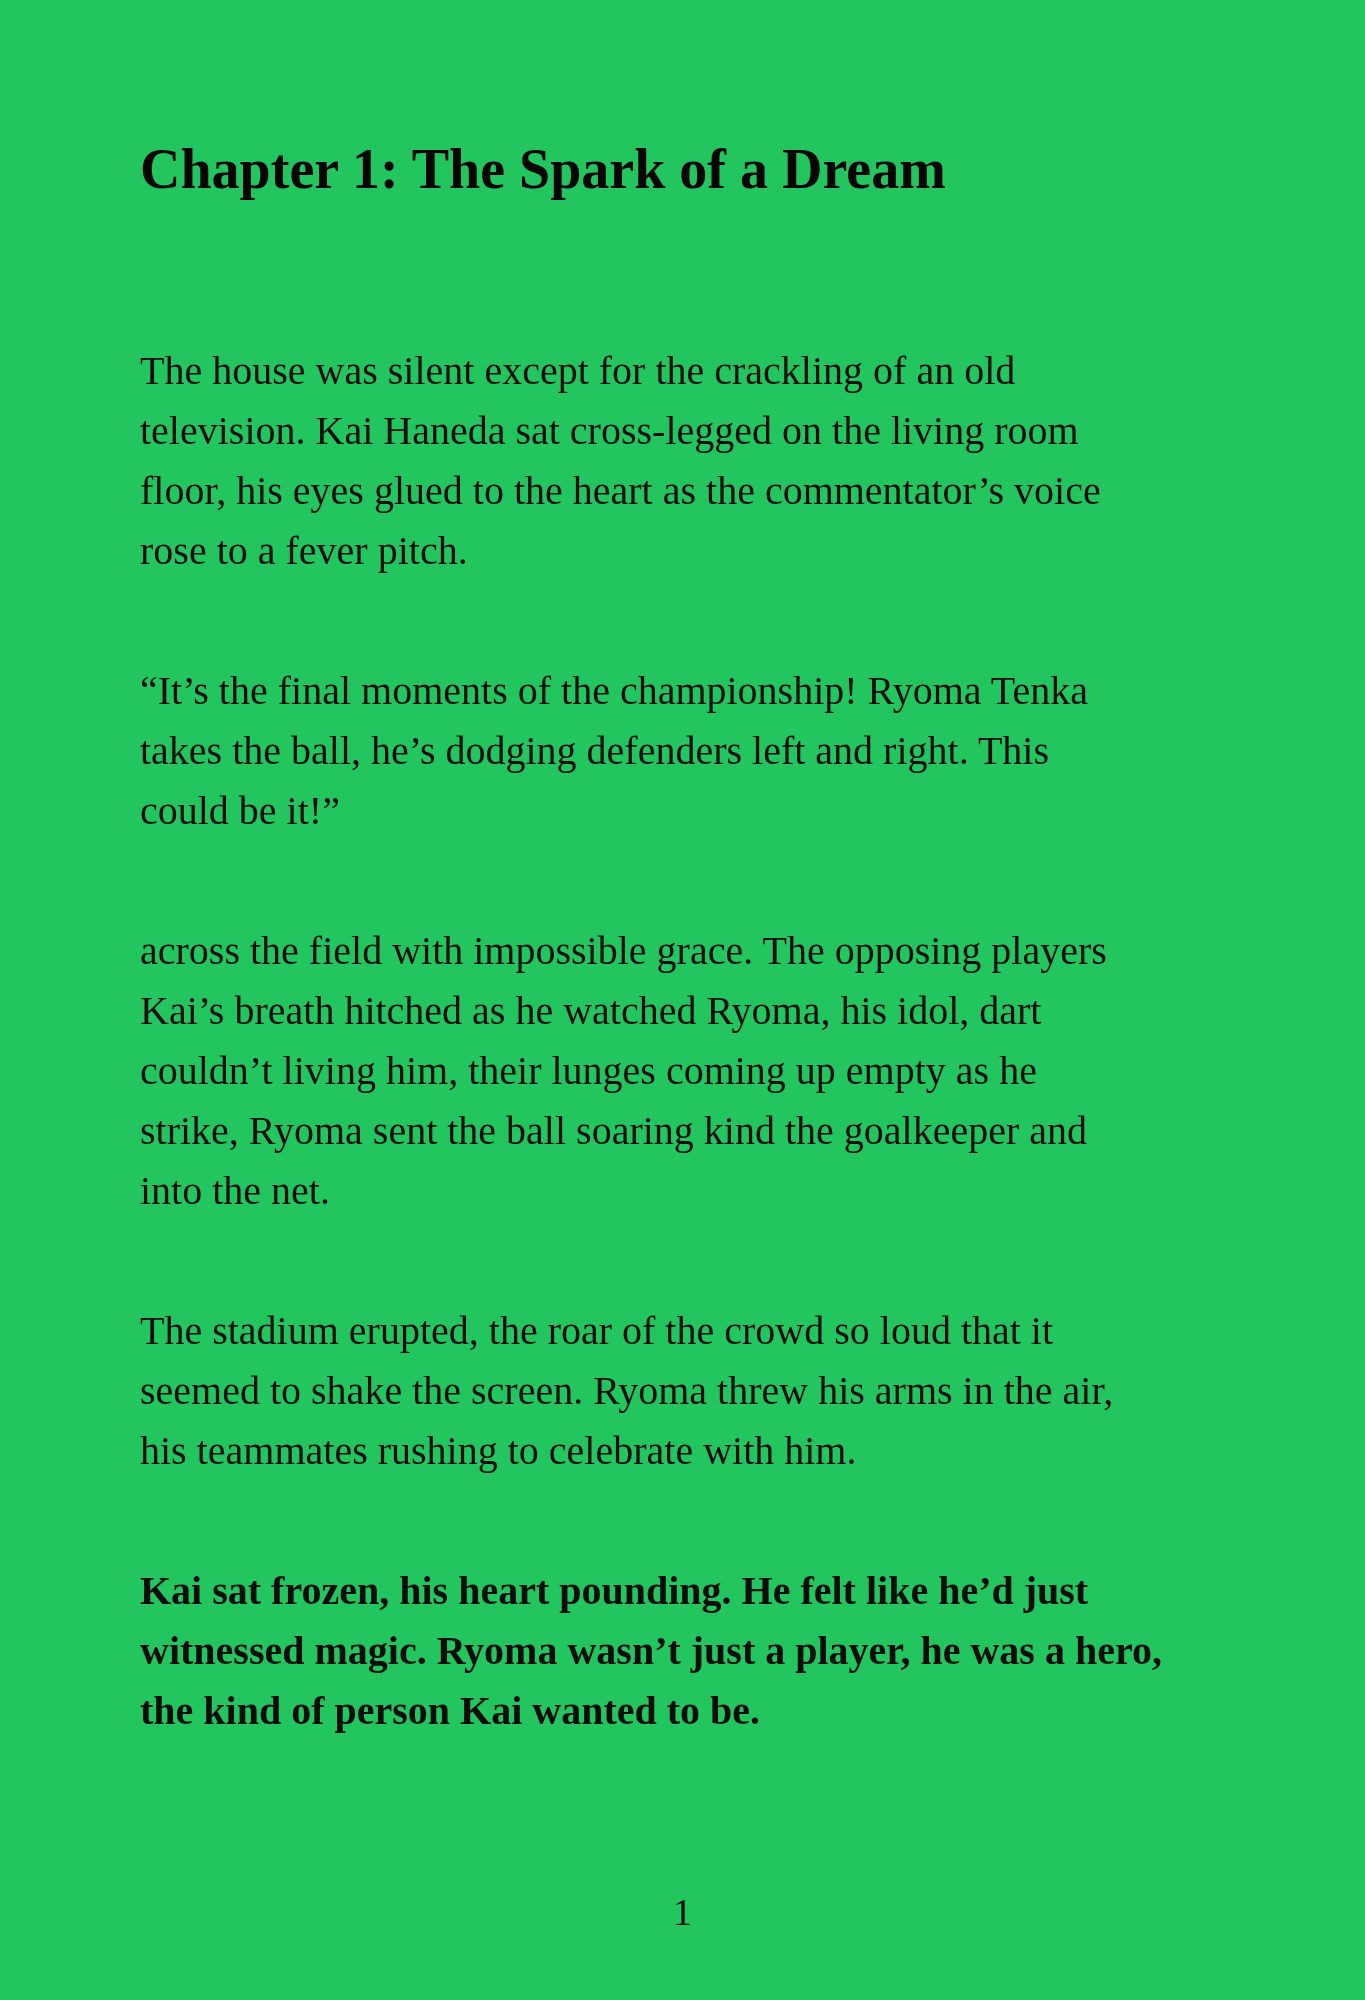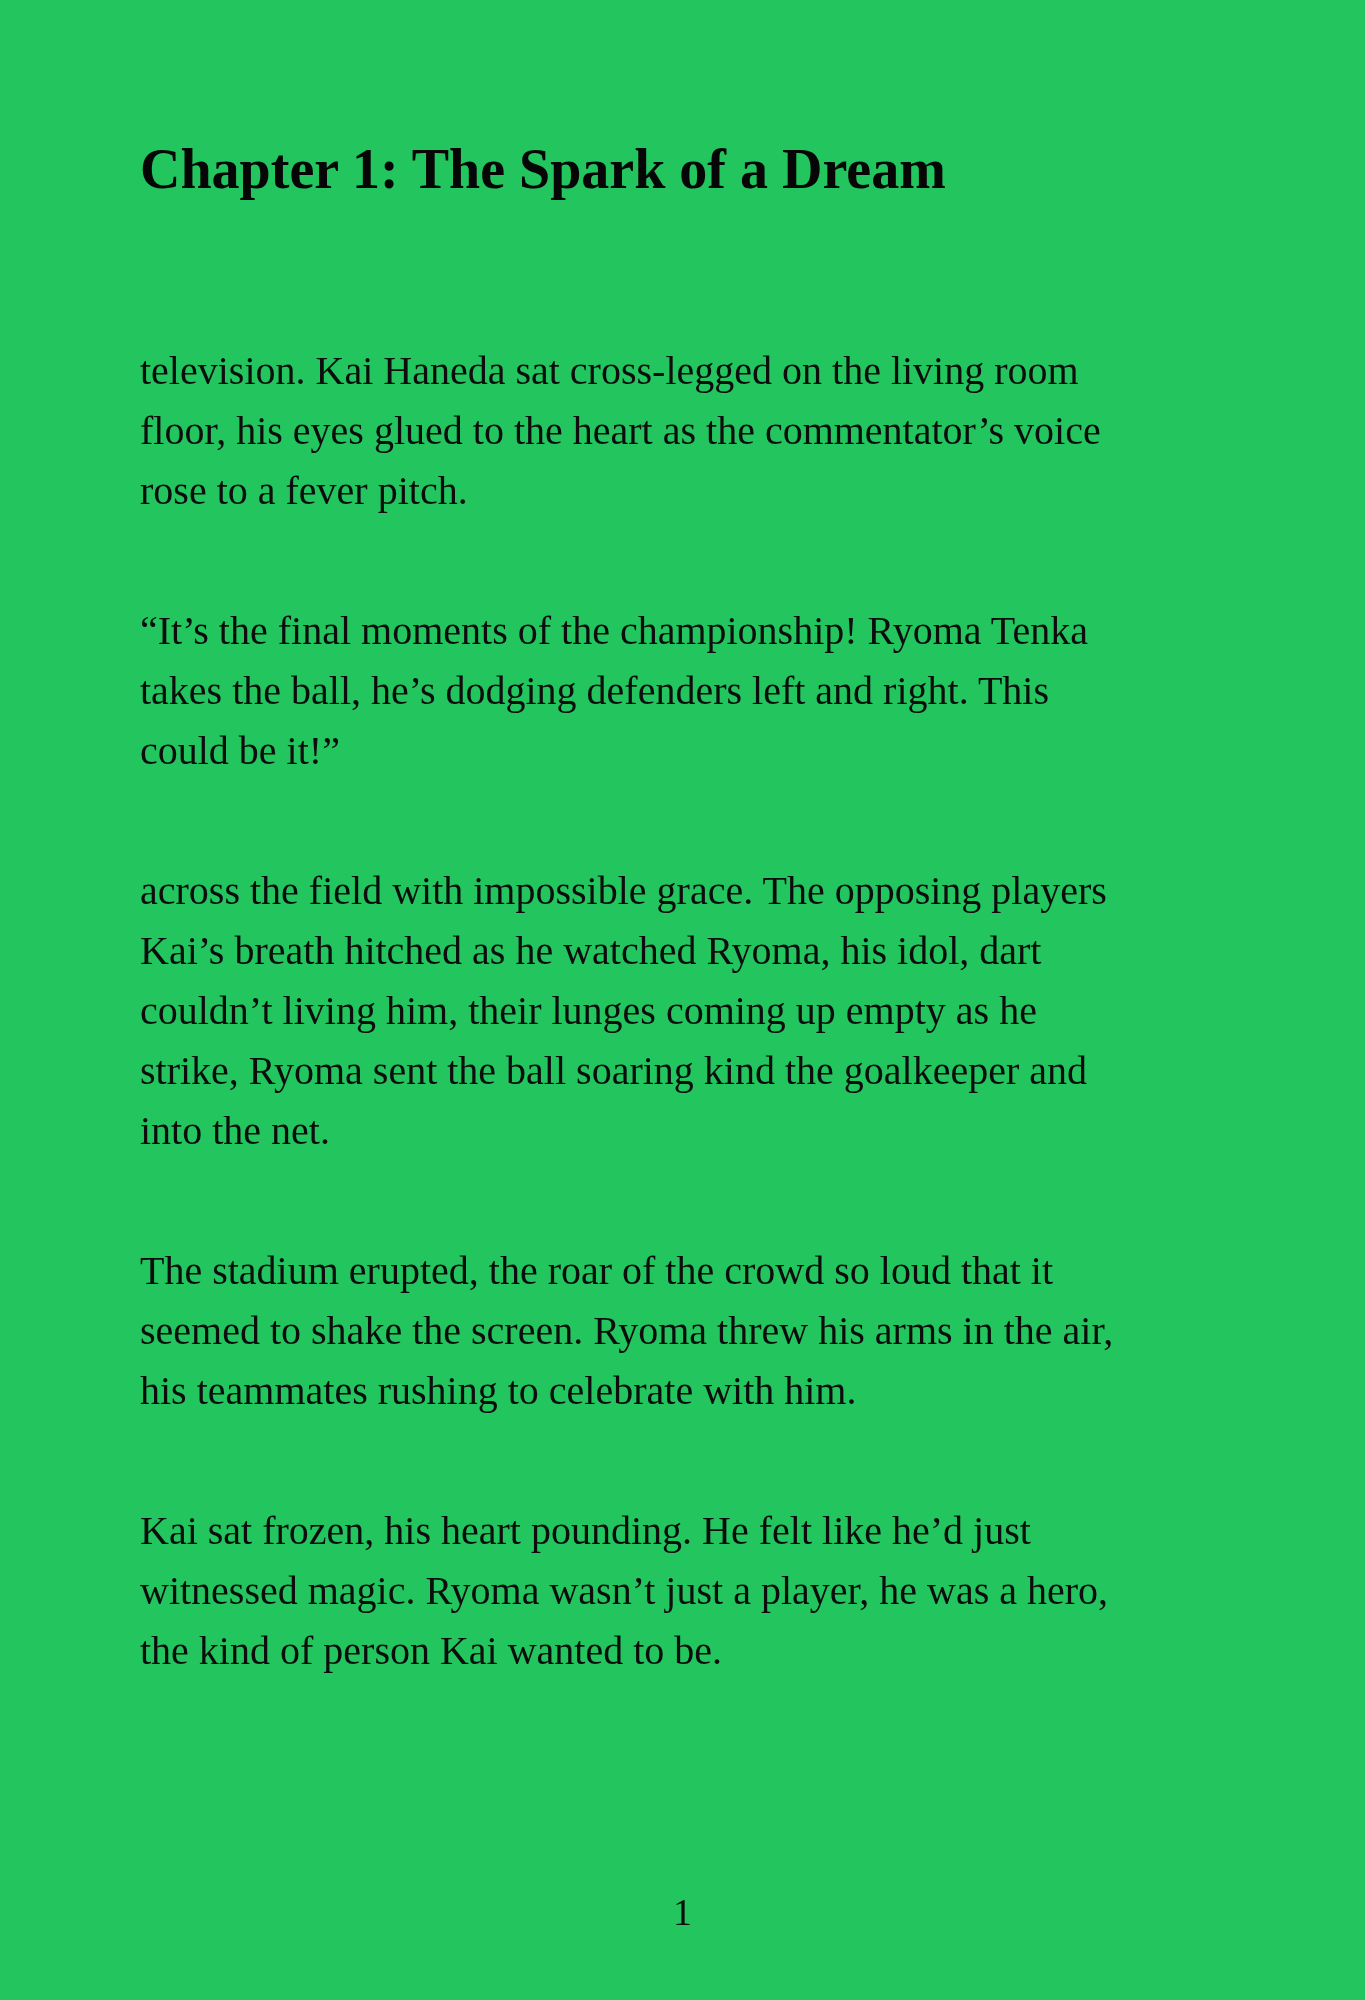--- a/index.html
+++ b/index.html
@@ -32,20 +32,21 @@
     white-space: pre;
   }
   .para {
     margin: 0 0 80px 0;
     font-size: 40px;
     line-height: 60px;
     font-weight: normal;
   }
   .para:last-child {
     margin-bottom: 8px;
+    font-weight: bold;
   }
   .line {
     display: block;
     white-space: pre;
   }
   .page-number {
     position: absolute;
     top: 1893px;
     left: 0;
     right: 0;
@@ -56,20 +57,21 @@
   }
 </style>
 </head>
 <body>
 
 <div class="page">
   <div class="content">
     <h1 class="chapter-heading">Chapter 1: The Spark of a Dream</h1>
     <div id="body-text">
         <p class="para">
+          <span class="line">The house was silent except for the crackling of an old</span>
           <span class="line">television. Kai Haneda sat cross-legged on the living room</span>
           <span class="line">floor, his eyes glued to the heart as the commentator’s voice</span>
           <span class="line">rose to a fever pitch.</span>
         </p>
         <p class="para">
           <span class="line">“It’s the final moments of the championship! Ryoma Tenka</span>
           <span class="line">takes the ball, he’s dodging defenders left and right. This</span>
           <span class="line">could be it!”</span>
         </p>
         <p class="para">

